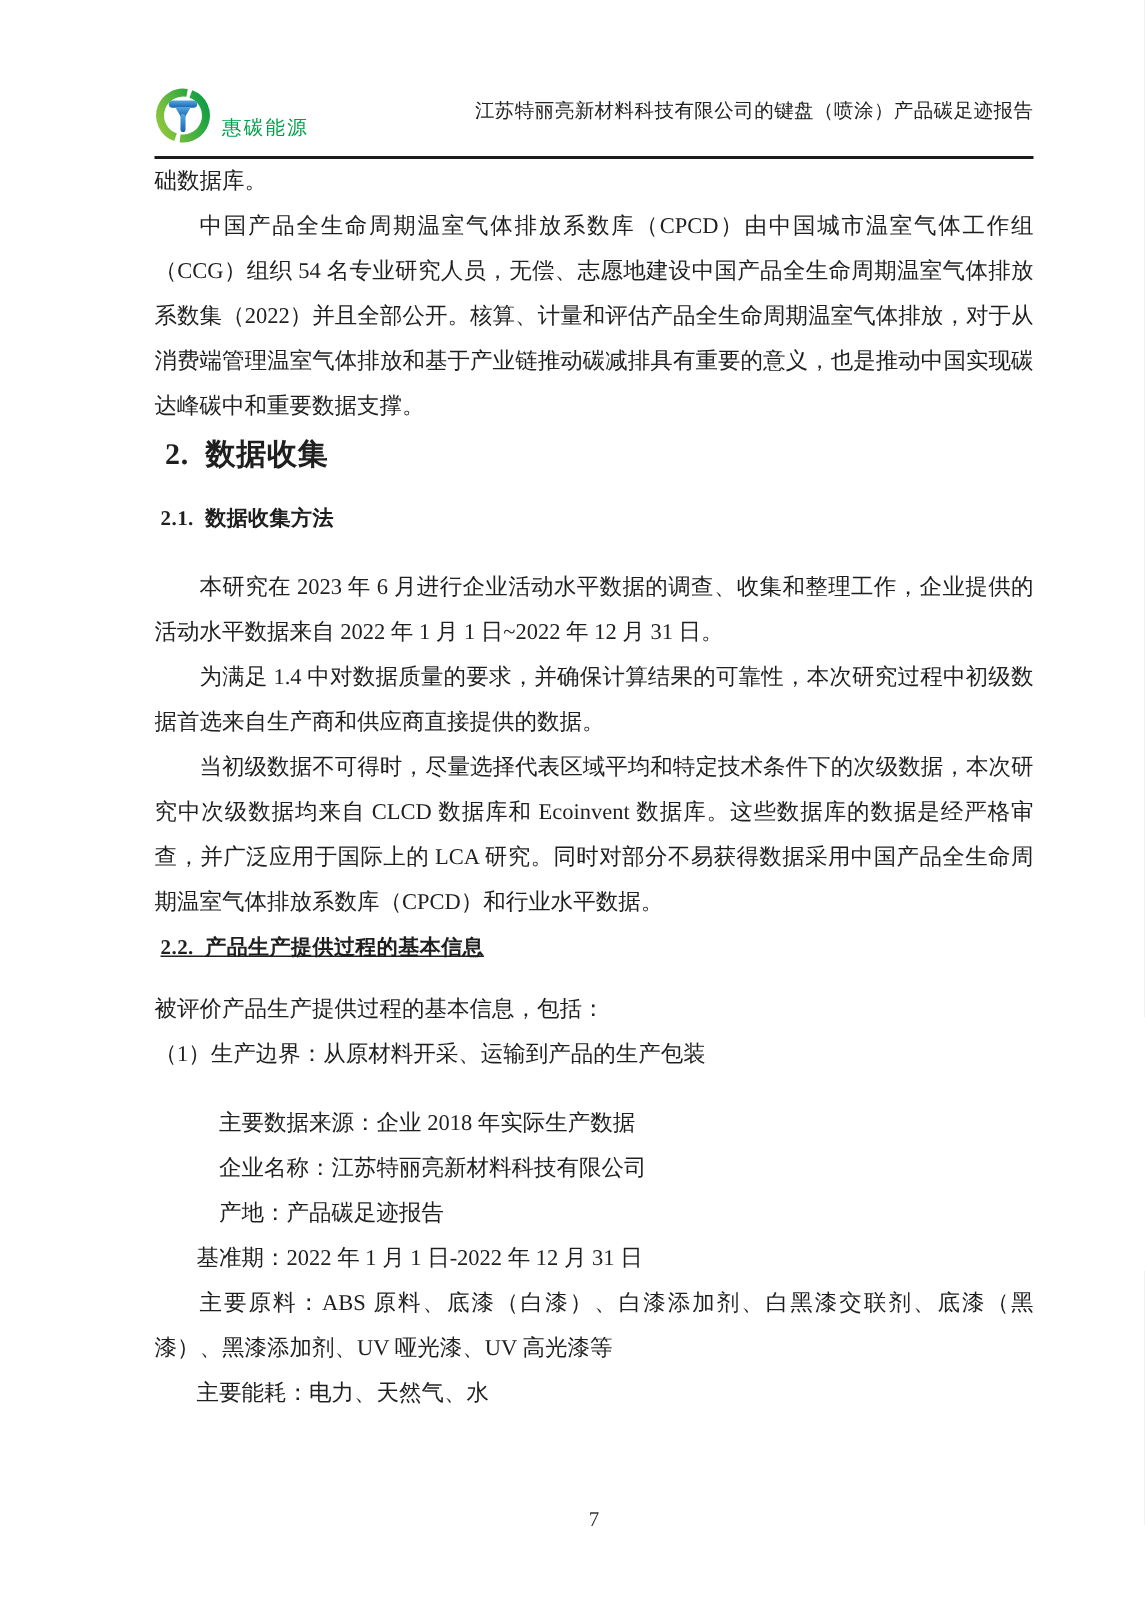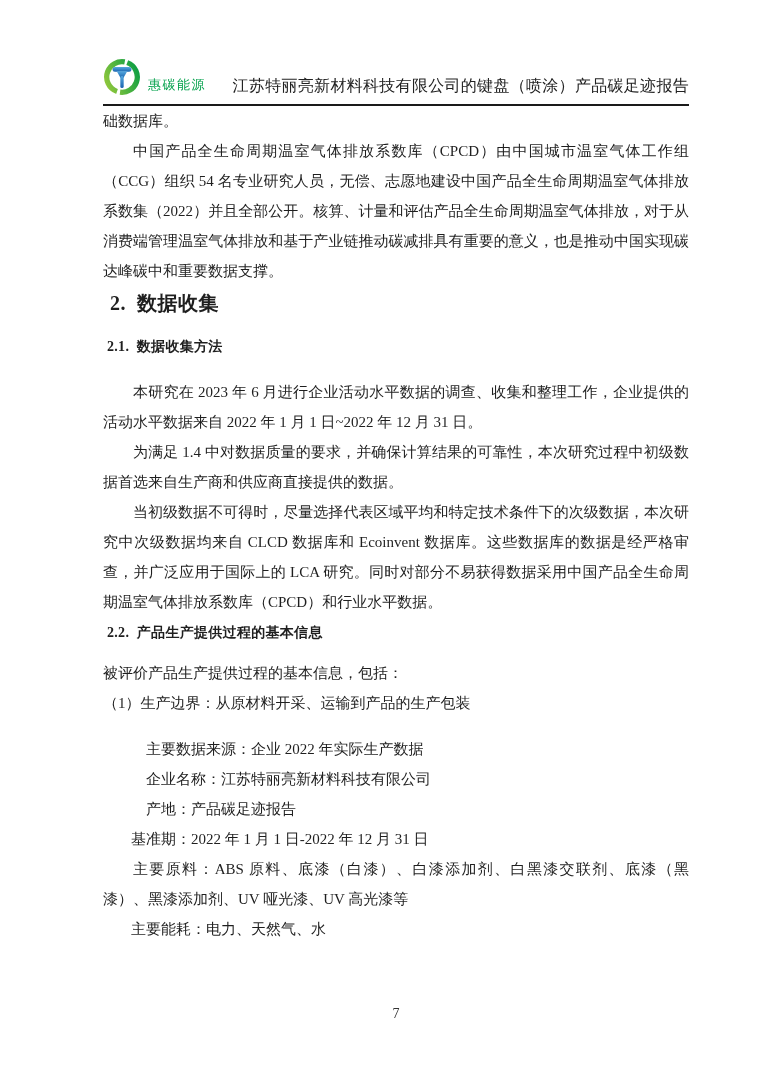--- a/index.html
+++ b/index.html
@@ -19,22 +19,22 @@
     height:41px;
   }
   .brand { display:flex; align-items:flex-end; }
   .logo-svg { width:38px; height:40px; display:block; }
   .brand-name {
     font-family:"Liberation Sans","DejaVu Sans",sans-serif;
     font-weight:normal; font-size:13px; letter-spacing:1.5px;
     color:#00a04a; margin:0 0 3px 7px;
   }
   .header-title {
-    margin-left:auto; margin-bottom:0;
-    font-size:16px; letter-spacing:0.3px; color:#222;
+    margin-left:auto; margin-bottom:14px;
+    font-size:13px; letter-spacing:0.3px; color:#222;
     white-space:nowrap;
   }
   .header-rule {
     height:2px; background:#1a1a1a;
     margin:7px 74px 0 103px;
   }
   
   .doc-body {
     padding:0 74px 0 103px;
     font-size:15px; line-height:30px;
@@ -48,21 +48,21 @@
   .gap  { margin-top:16px !important; }
   .h1 {
     font-size:20px; line-height:34px; font-weight:bold;
     margin:0; padding-left:7px; letter-spacing:0.5px;
   }
   .h2 {
     font-size:14px; line-height:30px; font-weight:bold;
     padding-left:4px; letter-spacing:0.3px;
   }
   .h2-first  { margin:12px 0 15px 0; }
-  .h2-second { margin:1px 0 10px 0; }
+  .h2-second { margin:1px 0 10px 0;text-decoration:underline; }
   
   .doc-footer {
     position:absolute; top:1006px; left:103px; width:586px;
     text-align:center; font-size:14px; color:#333;
   }
 </style>
 </head>
 <body>
 
 <div class="page">
@@ -100,21 +100,21 @@
 
     <p class="para">本研究在 2023 年 6 月进行企业活动水平数据的调查、收集和整理工作，企业提供的活动水平数据来自 2022 年 1 月 1 日~2022 年 12 月 31 日。</p>
     <p class="para">为满足 1.4 中对数据质量的要求，并确保计算结果的可靠性，本次研究过程中初级数据首选来自生产商和供应商直接提供的数据。</p>
     <p class="para">当初级数据不可得时，尽量选择代表区域平均和特定技术条件下的次级数据，本次研究中次级数据均来自 CLCD 数据库和 Ecoinvent 数据库。这些数据库的数据是经严格审查，并广泛应用于国际上的 LCA 研究。同时对部分不易获得数据采用中国产品全生命周期温室气体排放系数库（CPCD）和行业水平数据。</p>
 
     <h2 class="h2 h2-second">2.2.&nbsp; 产品生产提供过程的基本信息</h2>
 
     <p class="line">被评价产品生产提供过程的基本信息，包括：</p>
     <p class="line">（1）生产边界：从原材料开采、运输到产品的生产包装</p>
 
-    <p class="line ind3 gap">主要数据来源：企业 2022 年实际生产数据</p>
+    <p class="line ind3 gap">主要数据来源：企业 2018 年实际生产数据</p>
     <p class="line ind3">企业名称：江苏特丽亮新材料科技有限公司</p>
     <p class="line ind3">产地：产品碳足迹报告</p>
     <p class="line ind2">基准期：2022 年 1 月 1 日-2022 年 12 月 31 日</p>
     <p class="para">主要原料：ABS 原料、底漆（白漆）、白漆添加剂、白黑漆交联剂、底漆（黑漆）、黑漆添加剂、UV 哑光漆、UV 高光漆等</p>
     <p class="line ind2">主要能耗：电力、天然气、水</p>
   </main>
 
   <footer class="doc-footer">
     <span>7</span>
   </footer>

